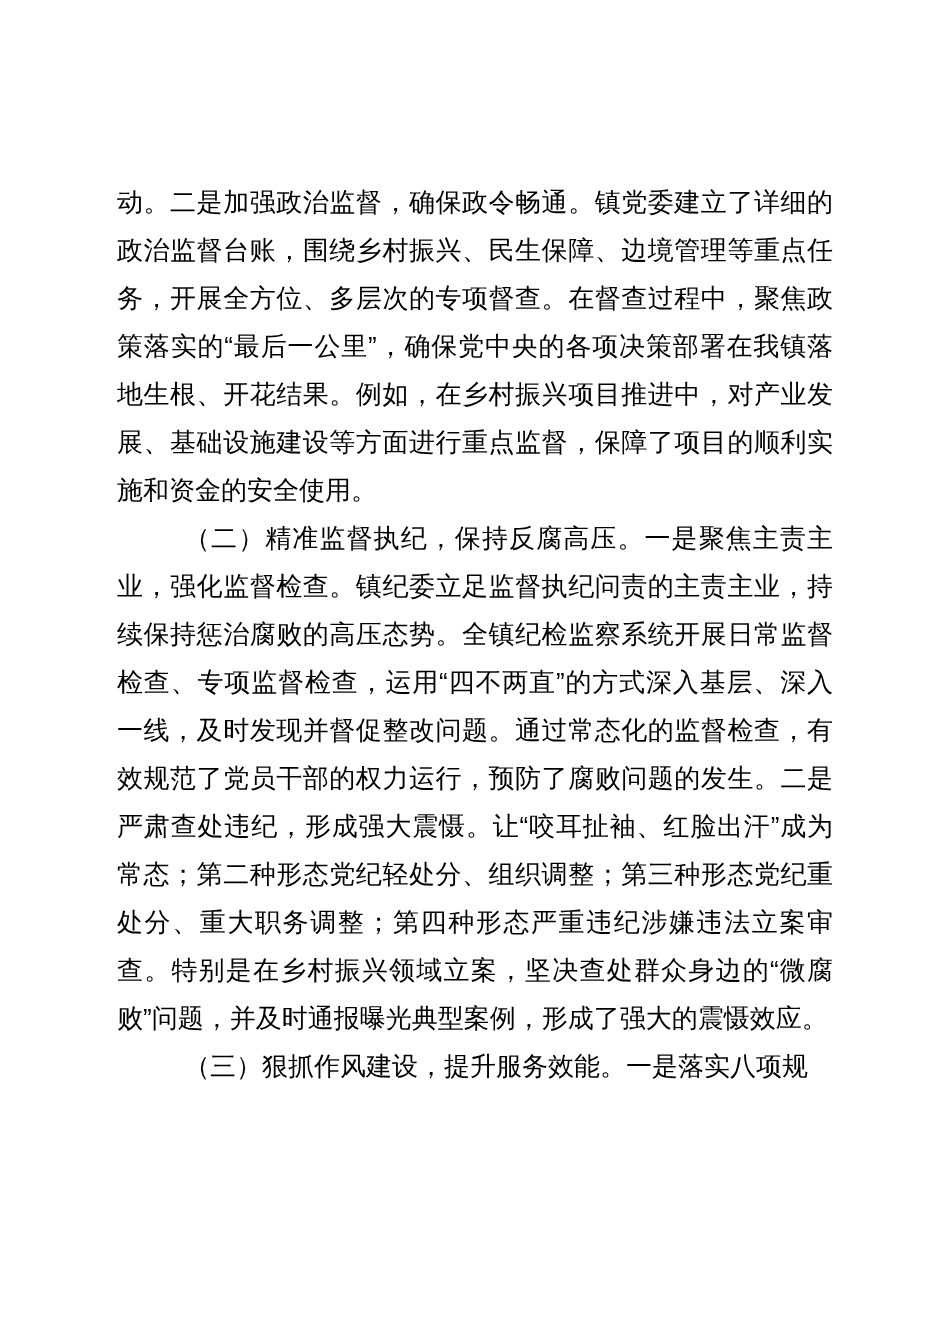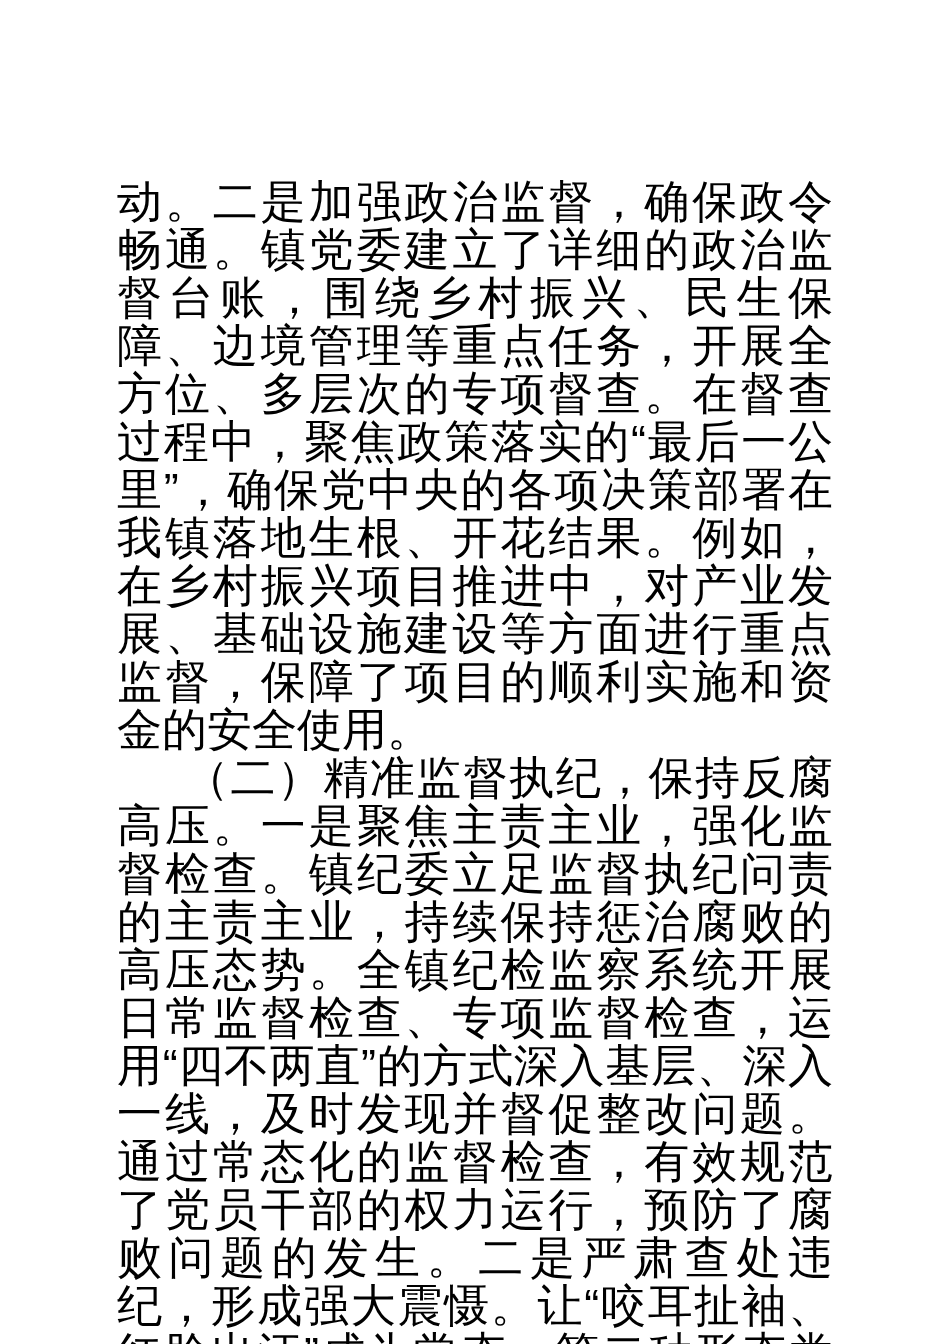--- a/index.html
+++ b/index.html
@@ -22,21 +22,21 @@
   }
   #doc-body {
     position: absolute;
     left: 117px;
     top: 178px;
     width: 716px;
   }
   .para {
     margin: 0;
     padding: 0;
-    font-size: 45px;
+    font-size: 26px;
     line-height: 48px;
     color: #000000;
     text-align: justify;
     text-justify: inter-ideograph;
     letter-spacing: 0px;
     font-weight: 400;
     text-indent: 0;
     word-break: break-all;
   }
   .para.indent {

